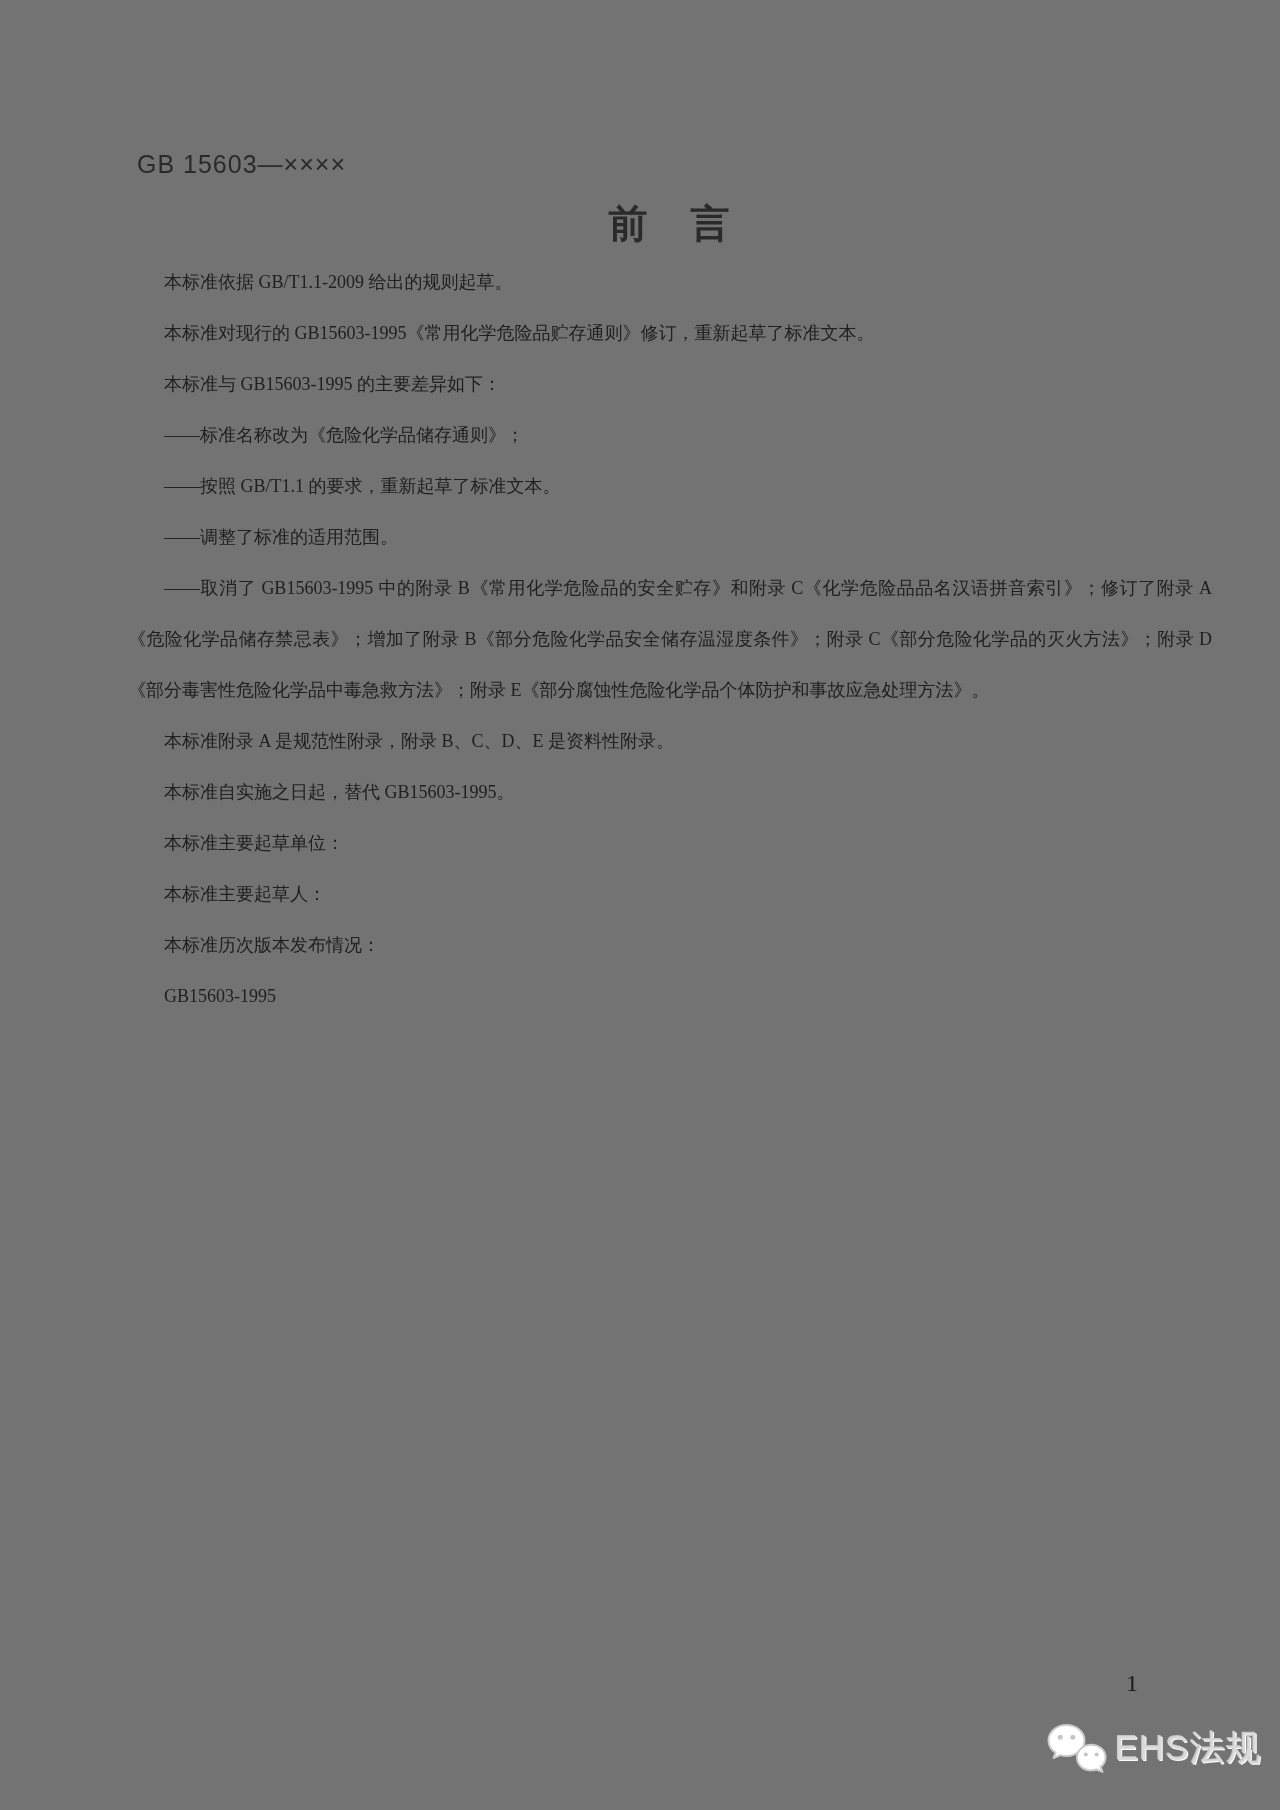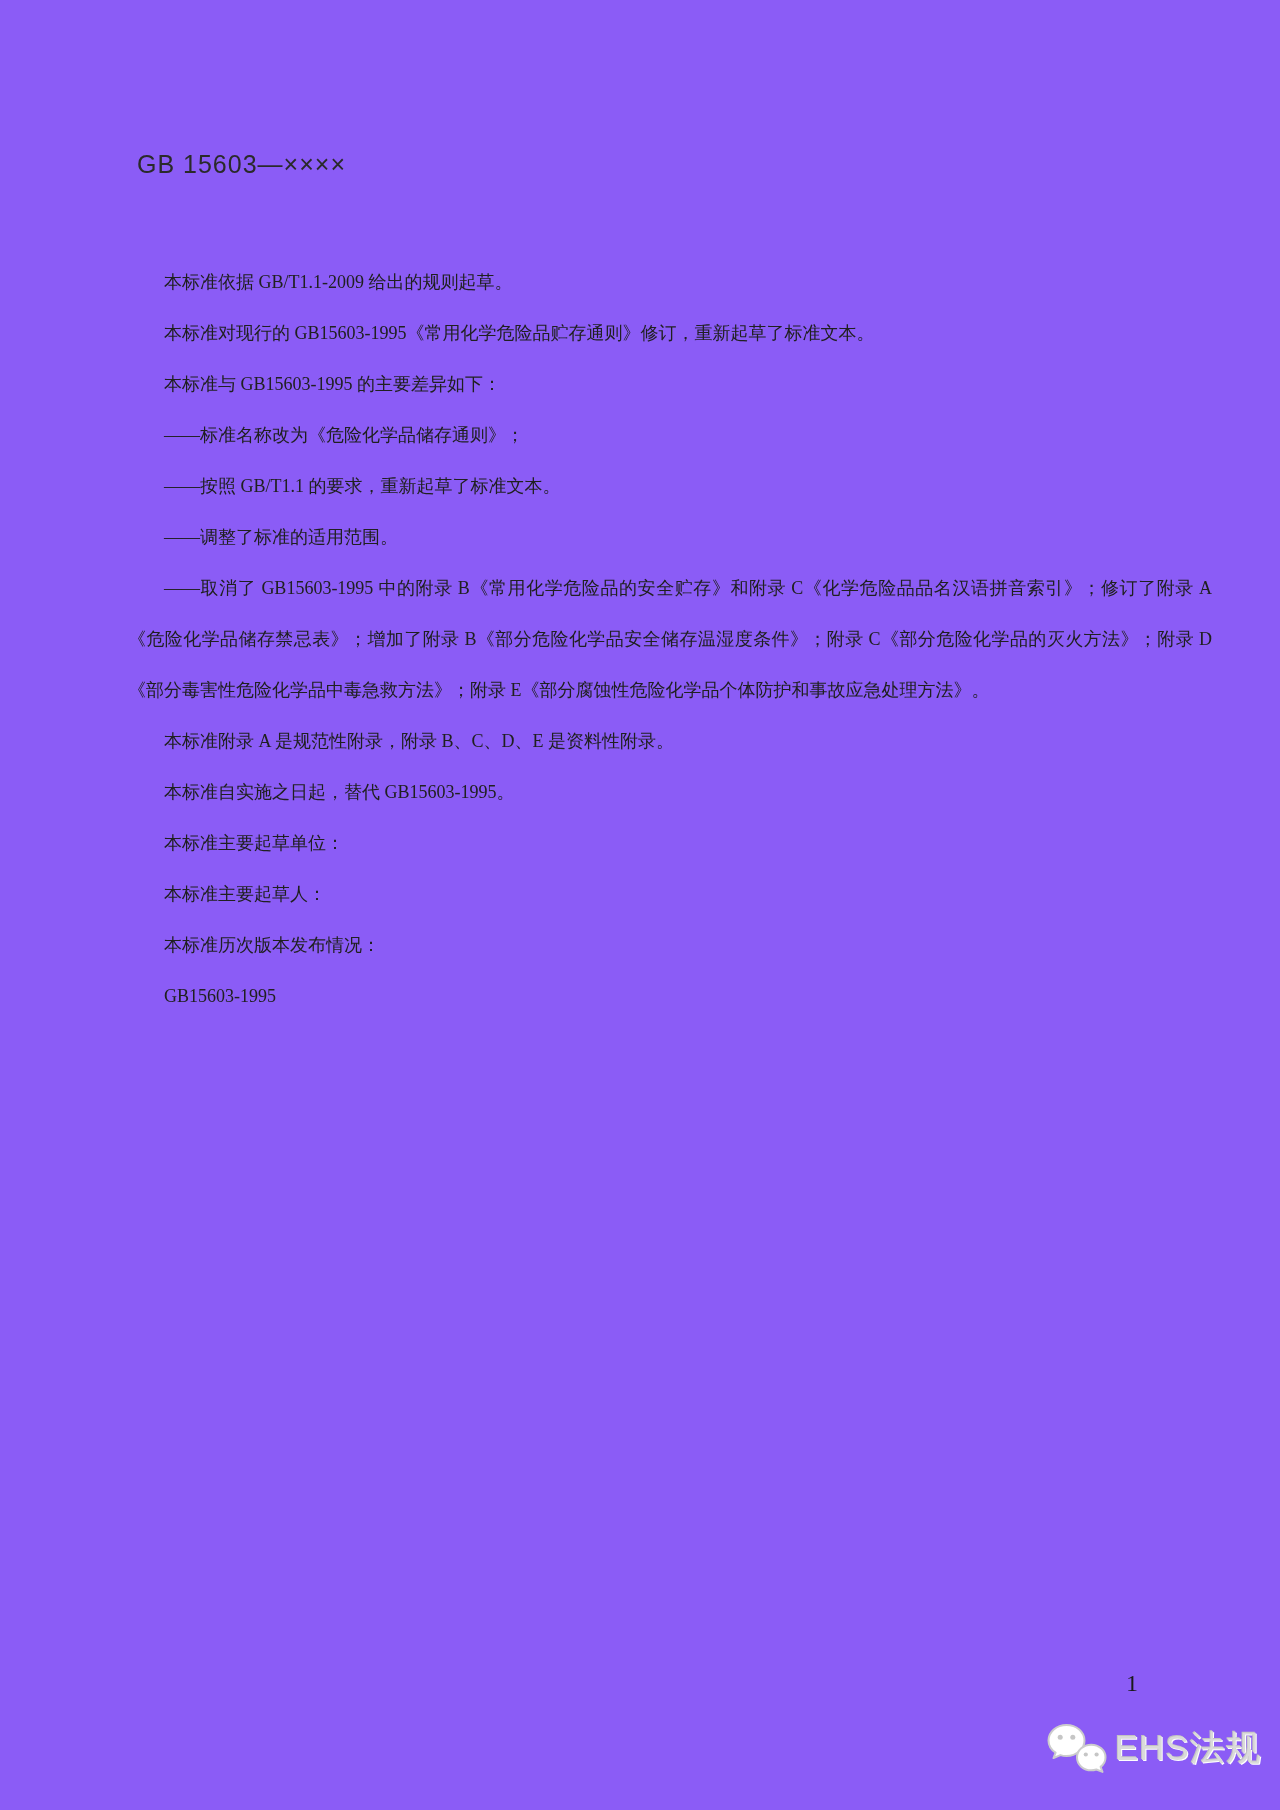--- a/index.html
+++ b/index.html
@@ -2,21 +2,21 @@
 <html><head>
 <meta charset="utf-8">
 <style>
   * { margin: 0; padding: 0; box-sizing: border-box; }
   html, body { background: #ffffff; }
   .page {
     position: relative;
     width: 1280px;
     height: 1810px;
     margin: 0 auto;
-    background: #8b5cf6;
+    background: #737373;
     font-family: "Liberation Serif", "DejaVu Serif", serif;
     color: #1f1f1f;
     overflow: hidden;
   }
   .doc-code {
     position: absolute;
     left: 137px;
     top: 150px;
     font-family: "Liberation Sans", "DejaVu Sans", sans-serif;
     font-size: 25px;
@@ -77,20 +77,21 @@
     white-space: nowrap;
   }
 </style>
 </head>
 <body>
 
 <div class="page">
 
   <div class="doc-code">GB 15603—××××</div>
 
+  <h1 class="title">前　言</h1>
 
   <div class="body">
 
       <p class="para">本标准依据 GB/T1.1-2009 给出的规则起草。</p>
 
       <p class="para">本标准对现行的 GB15603-1995《常用化学危险品贮存通则》修订，重新起草了标准文本。</p>
 
       <p class="para">本标准与 GB15603-1995 的主要差异如下：</p>
 
       <p class="para">——标准名称改为《危险化学品储存通则》；</p>

